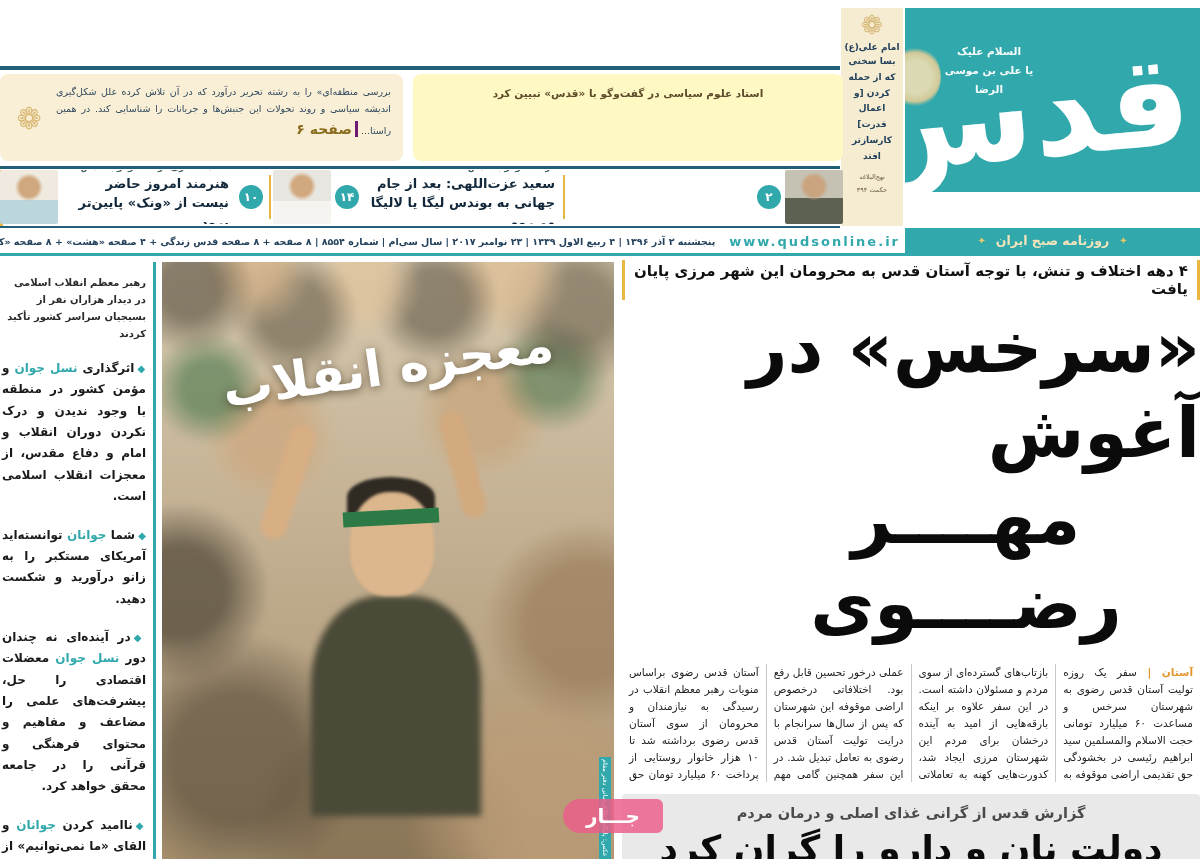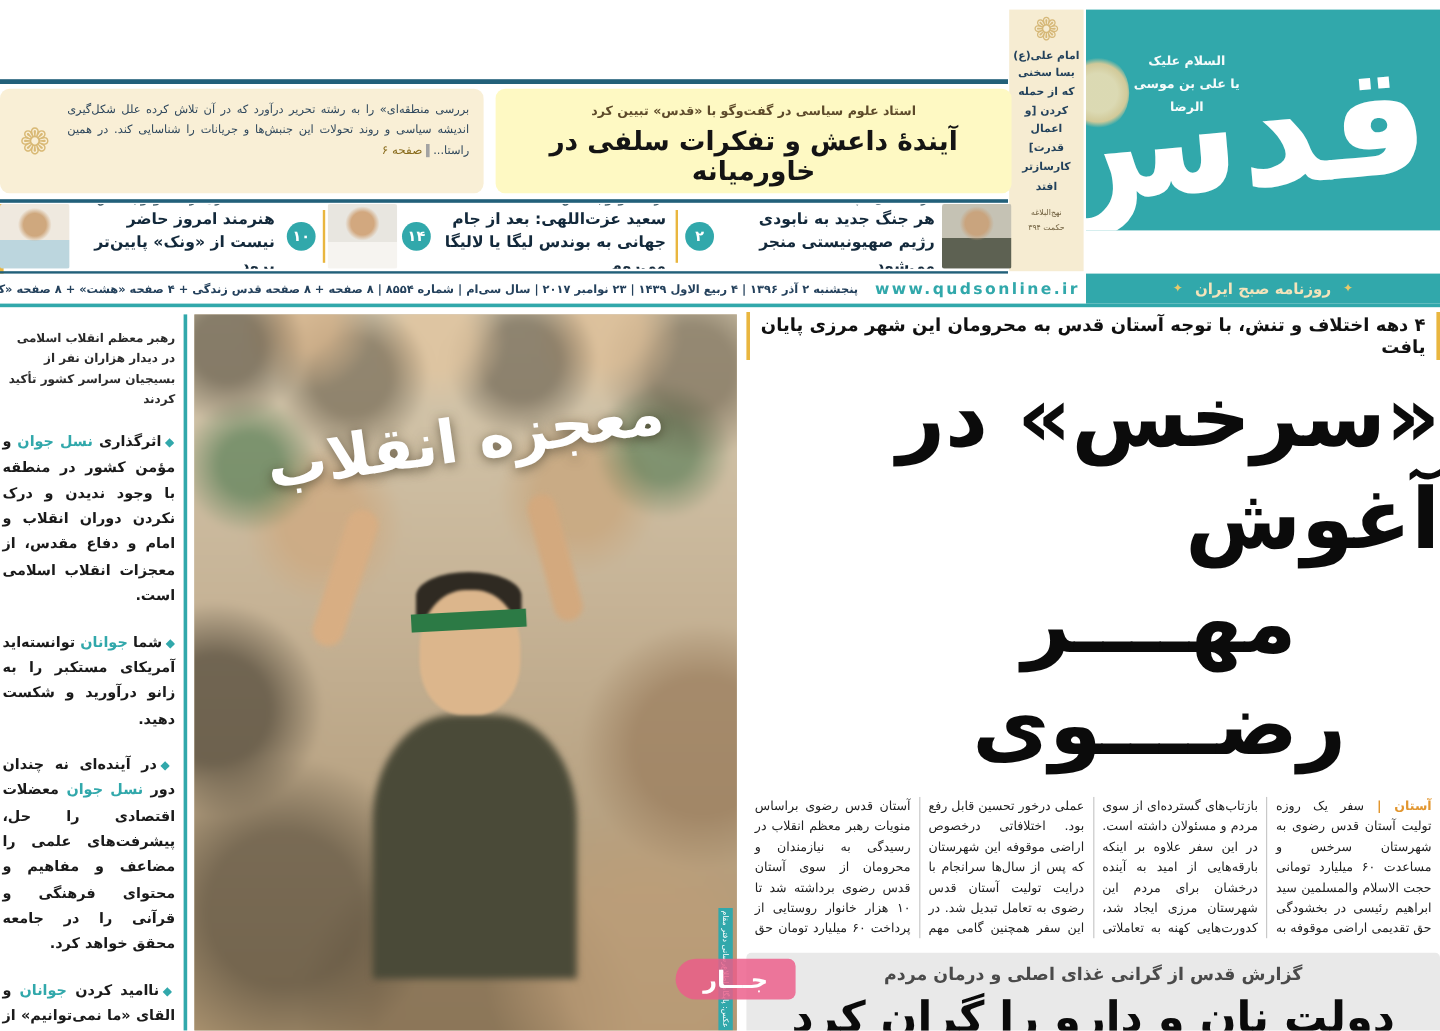--- a/index.html
+++ b/index.html
@@ -36,21 +36,21 @@
   .edge-gold { position:absolute; left:0; top:170px; width:3px; height:58px; background:#e9b63f; }
 
   
   .cream-row { position:absolute; top:74px; left:0; width:843px; height:87px; display:flex; gap:10px; }
   .daesh-box { flex:0 0 430px; background:#fef9c3; border-radius:8px; text-align:center; padding-top:13px; overflow:hidden; }
   .daesh-kicker { font-size:10.5px; color:#5d4a2a; font-weight:600; }
   .daesh-headline { font-size:22px; font-weight:900; color:#141414; margin-top:7px; }
   .think-box { flex:1; background:#f9efd6; border-radius:8px; padding:10px 12px 8px; display:flex; gap:10px; overflow:hidden; }
   .think-col { flex:1; font-size:9.5px; line-height:1.75; text-align:justify; color:#2e475c; }
   .think-label { color:#e2962f; font-weight:bold; }
-  .page-ref { color:#8a6d1f; font-weight:normal; border-right:3px solid #a3a3a3; padding-right:3px; font-size:10px; }
+  .page-ref { color:#8a6d1f; font-weight:bold; border-right:3px solid #701a75; padding-right:3px; font-size:14px; }
   .think-orn { flex:0 0 34px; align-self:center; text-align:center; color:#d9b975; font-size:30px; }
 
   
   .refer-row { position:absolute; top:170px; left:0; width:843px; height:54px; display:flex; align-items:center; }
   .refer { display:flex; align-items:center; height:100%; overflow:hidden; }
   .refer-a { width:276px; } .refer-b { width:288px;align-items:center; } .refer-c { width:267px; }
   .refer-sep { width:2px; height:80%; background:#e9b63f; margin:0 2px; flex-shrink:0; }
   .refer-photo { width:58px; height:54px; border-radius:2px; flex-shrink:0; }
   .ph-general { background:radial-gradient(circle at 50% 30%, #c9a47e 0 20%, rgba(0,0,0,0) 30%),
                 linear-gradient(180deg,#c5c2b4 0 52%, #5d6152 52%); }
@@ -165,38 +165,33 @@
       <div>نهج‌البلاغه</div>
       <div>حکمت ۳۹۴</div>
     </div>
   </div>
 
   <div class="rule rule-a"></div>
 
   <div class="cream-row">
     <div class="daesh-box">
       <div class="daesh-kicker">استاد علوم سیاسی در گفت‌وگو با «قدس» تبیین کرد</div>
-      <div class="daesh-headline">آیندهٔ داعش و تفکرات سلفی در خاورمیانه</div>
     </div>
     <div class="think-box">
       <div class="think-col"><span>بررسی منطقه‌ای» را به رشته تحریر درآورد که در آن تلاش کرده علل شکل‌گیری اندیشه سیاسی و روند تحولات این جنبش‌ها و جریانات را شناسایی کند. در همین راستا... </span><span class="page-ref">صفحه ۶</span></div>
       <div class="think-orn">❁</div>
     </div>
   </div>
 
   <div class="rule rule-b"></div>
   <div class="edge-gold"></div>
 
   <div class="refer-row">
     <div class="refer refer-a">
       <div class="refer-photo ph-general"></div>
-      <div class="refer-text">
-        <div class="refer-kicker">فرمانده کل سپاه:</div>
-        <div class="refer-title">هر جنگ جدید به نابودی رژیم صهیونیستی منجر می‌شود</div>
-      </div>
       <div class="refer-circle">۲</div>
     </div>
     <div class="refer-sep"></div>
     <div class="refer refer-b">
       <div class="refer-text">
         <div class="refer-kicker">در گفت‌وگو با قدس</div>
         <div class="refer-title">سعید عزت‌اللهی: بعد از جام جهانی به بوندس لیگا یا لالیگا می‌روم</div>
       </div>
       <div class="refer-circle">۱۴</div>
       <div class="refer-photo ph-player"></div>

